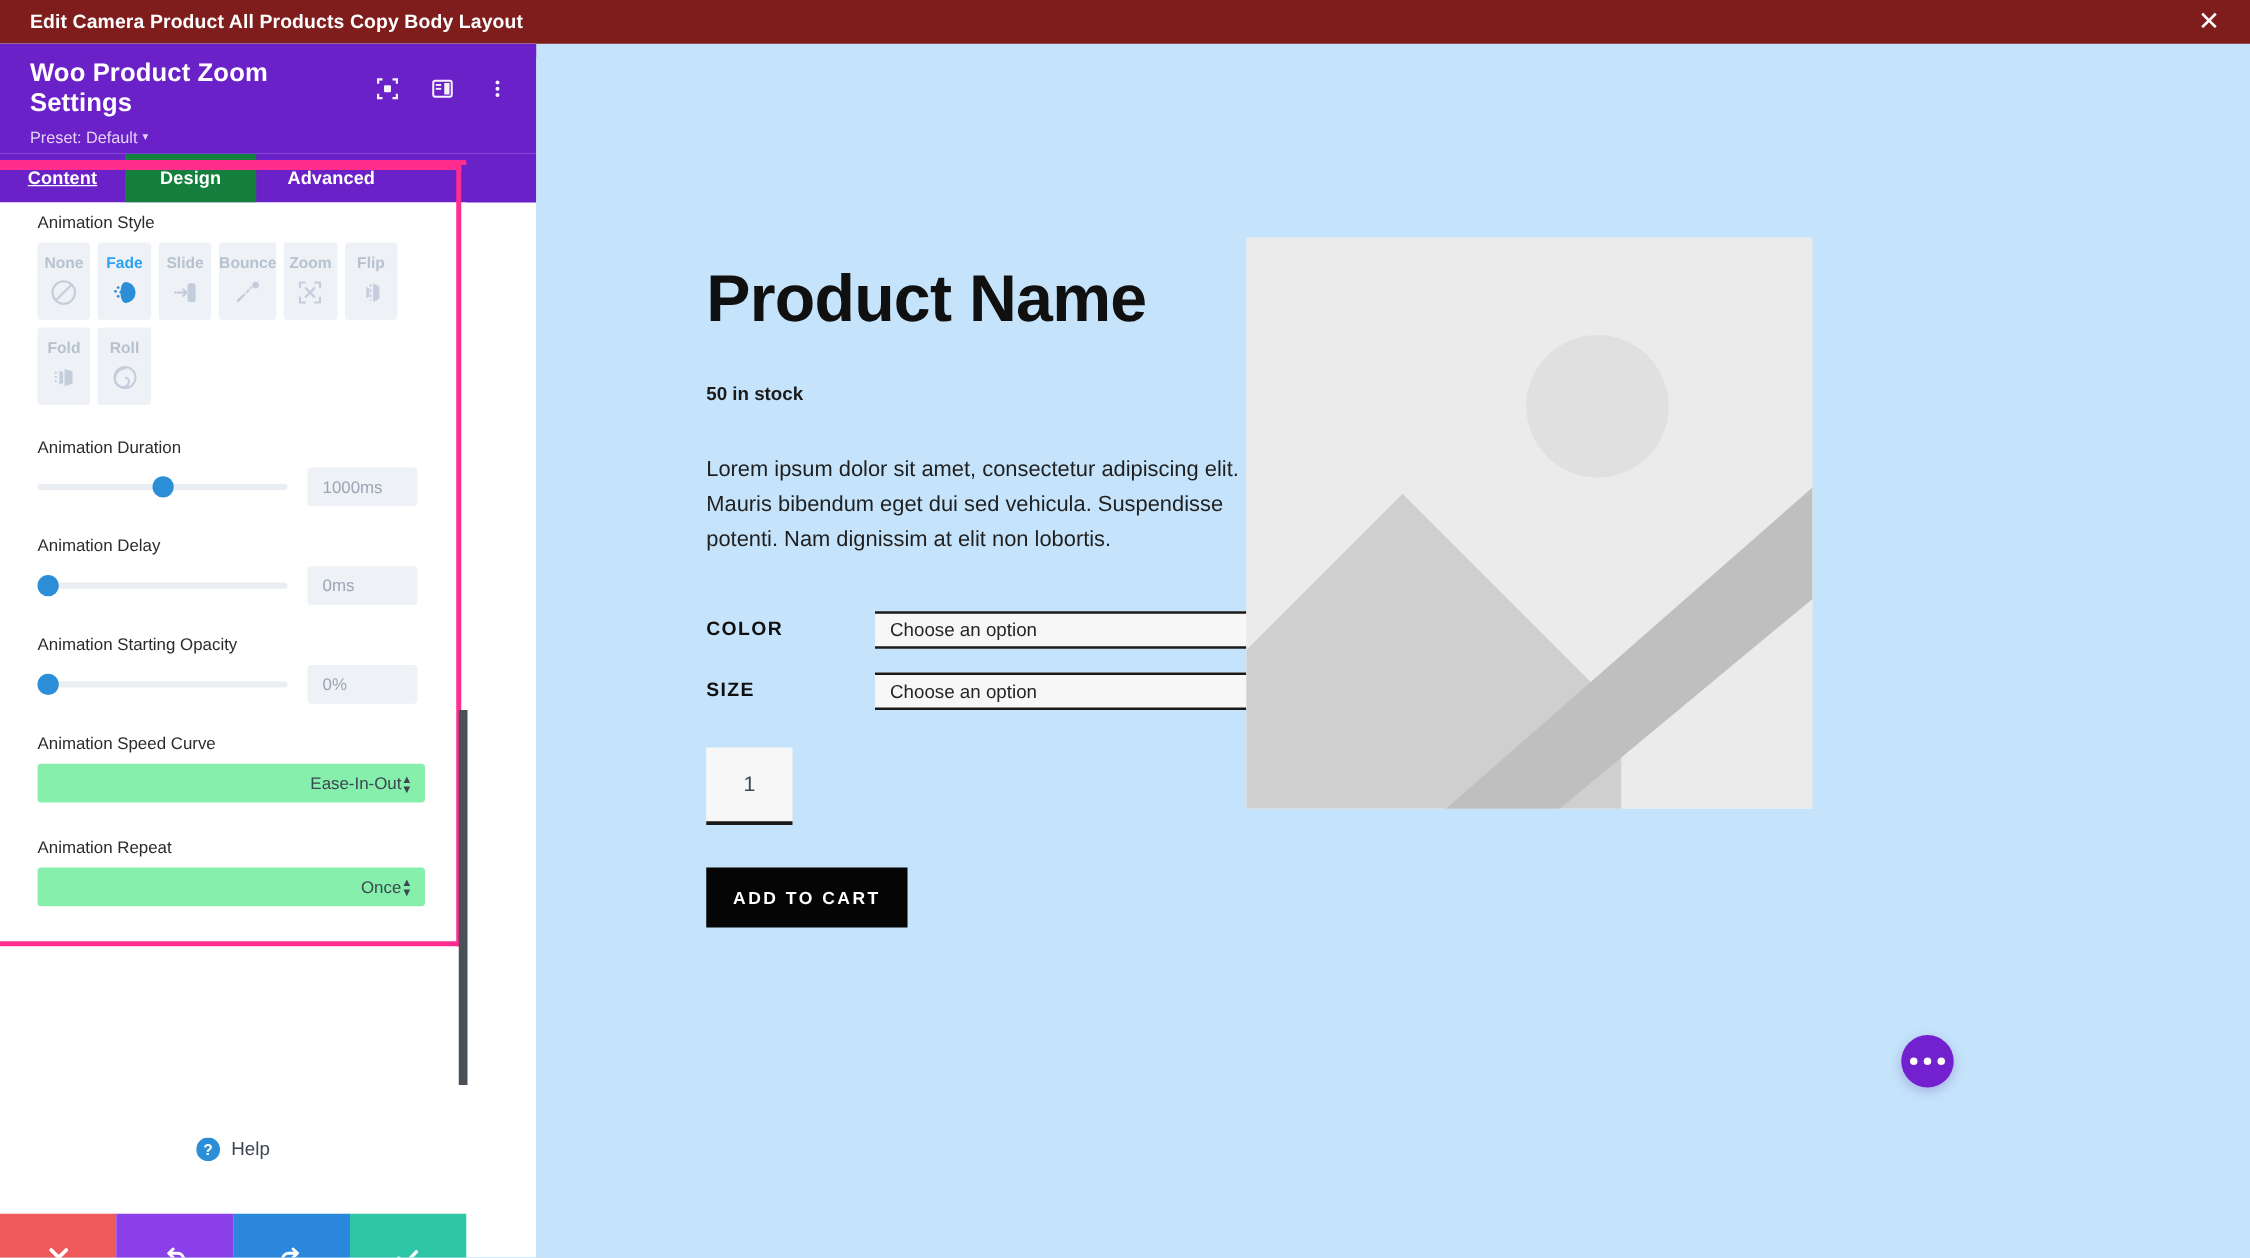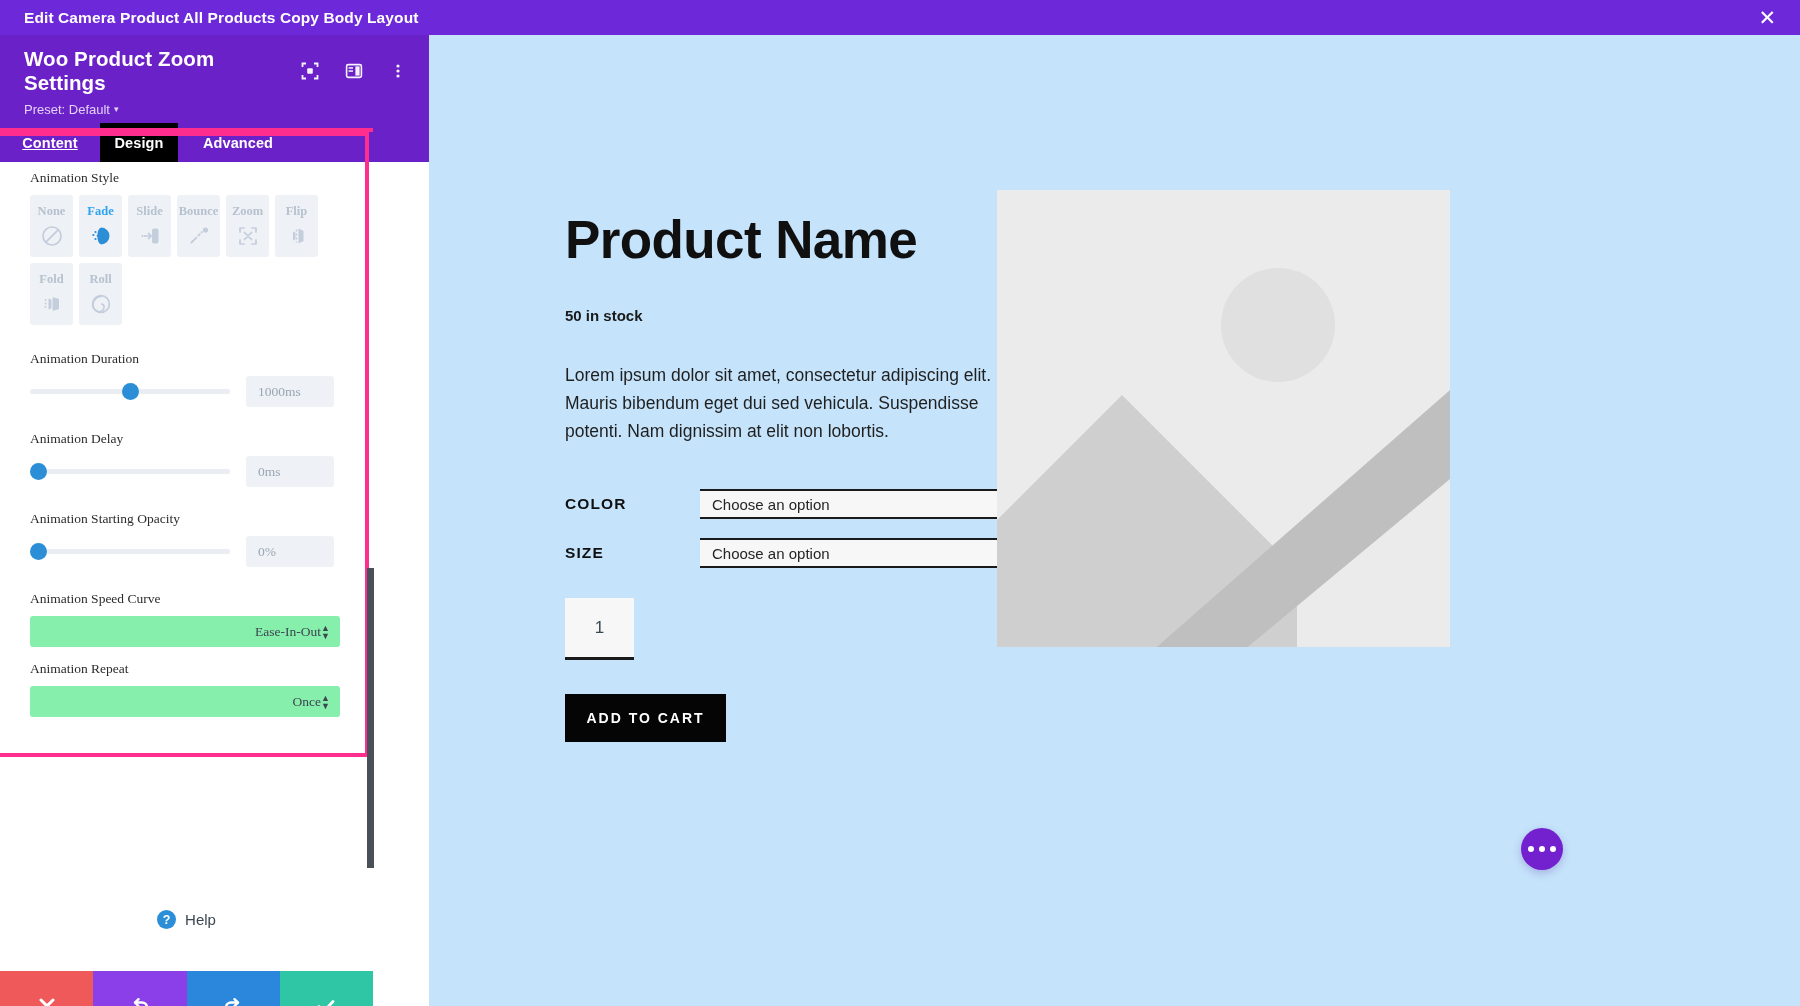--- a/index.html
+++ b/index.html
@@ -7,21 +7,21 @@
     width: 1800px; height: 1006px;
     overflow: hidden;
     font-family: "Liberation Sans", sans-serif;
     background: #c5e4fb;
   }
   #root { position: relative; width: 1800px; height: 1006px; }
 
   
   .topbar {
     position: absolute; top: 0; left: 0; width: 1800px; height: 35px;
-    background: #6d28d9;
+    background: #7f1d1d;
     display: flex; align-items: center; justify-content: space-between;
     padding: 0 18px 0 24px;
   }
   .topbar-title {
     color: #ffffff; font-size: 15.5px; font-weight: bold;
     letter-spacing: .1px; white-space: nowrap;
   }
   .topbar-close {
     color: #ffffff; font-size: 21px; line-height: 1; cursor: pointer;
     font-weight: 300; padding: 2px 6px;
@@ -49,21 +49,21 @@
 
   
   .tabs { display: flex; height: 39px; background: #6B21C8; }
   .tab {
     flex: 0 0 auto; padding: 0 26px; height: 39px;
     display: flex; align-items: center; justify-content: center;
     color: #ffffff; font-size: 14.5px; font-weight: bold; cursor: pointer;
     letter-spacing: .1px;
   }
   .tab.tab-content { width: 100px; padding: 0; text-decoration: underline; }
-  .tab.tab-design  { width: 78px;  padding: 0; background: #000000; }
+  .tab.tab-design  { width: 105px;  padding: 0; background: #15803d; }
   .tab.tab-advanced{ width: 120px; padding: 0; }
 
   
   .pink-frame {
     position: absolute; top: 132px; left: 0px; width: 369px; height: 625px;
     border: 4px solid #FF2D8E; border-left: none;
     pointer-events: none; z-index: 30;
   }
   .pink-top-strip {
     position: absolute; top: 128px; left: 0; width: 373px; height: 4px;
@@ -79,21 +79,21 @@
 
   .section-head {
     display: flex; align-items: center; justify-content: space-between;
     padding: 22px 22px 6px 30px;
   }
   .section-title { color: #2EA3F2; font-size: 20px; font-weight: normal; }
   .section-head-icons { display:flex; align-items:center; gap:14px;}
   .chev-up { width: 16px; height: 16px; cursor: pointer; }
   .kebab { cursor: pointer; display:block; }
 
-  .field { padding: 8px 30px 0 30px; font-family: Liberation Serif, serif; }
+  .field { padding: 8px 30px 0 30px; }
   .field-label {
     font-size: 13.5px; color: #2b2b2b; margin-bottom: 9px; font-weight: normal;
   }
 
   
   .anim-grid {
     display: grid; grid-template-columns: repeat(6, 1fr); gap: 6px;
     width: 288px;
   }
   .anim-btn {
@@ -405,21 +405,21 @@
         </div>
 
         <div class="field" style="padding-top:24px">
           <div class="field-label">Animation Speed Curve</div>
           <div class="sel">
             <span>Ease-In-Out</span>
             <span class="sel-arrows">▲<br>▼</span>
           </div>
         </div>
 
-        <div class="field" style="padding-top:14px">
+        <div class="field" style="padding-top:28px">
           <div class="field-label">Animation Repeat</div>
           <div class="sel">
             <span>Once</span>
             <span class="sel-arrows">▲<br>▼</span>
           </div>
         </div>
 
       </div>
     </div>
 

